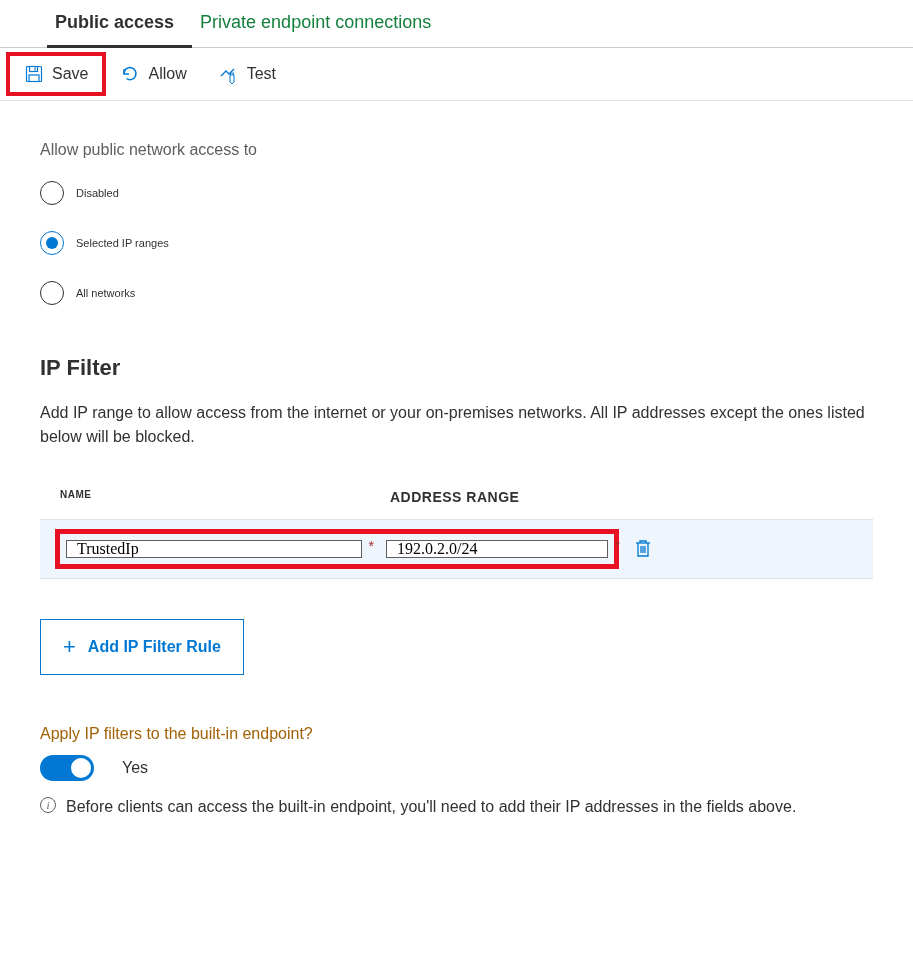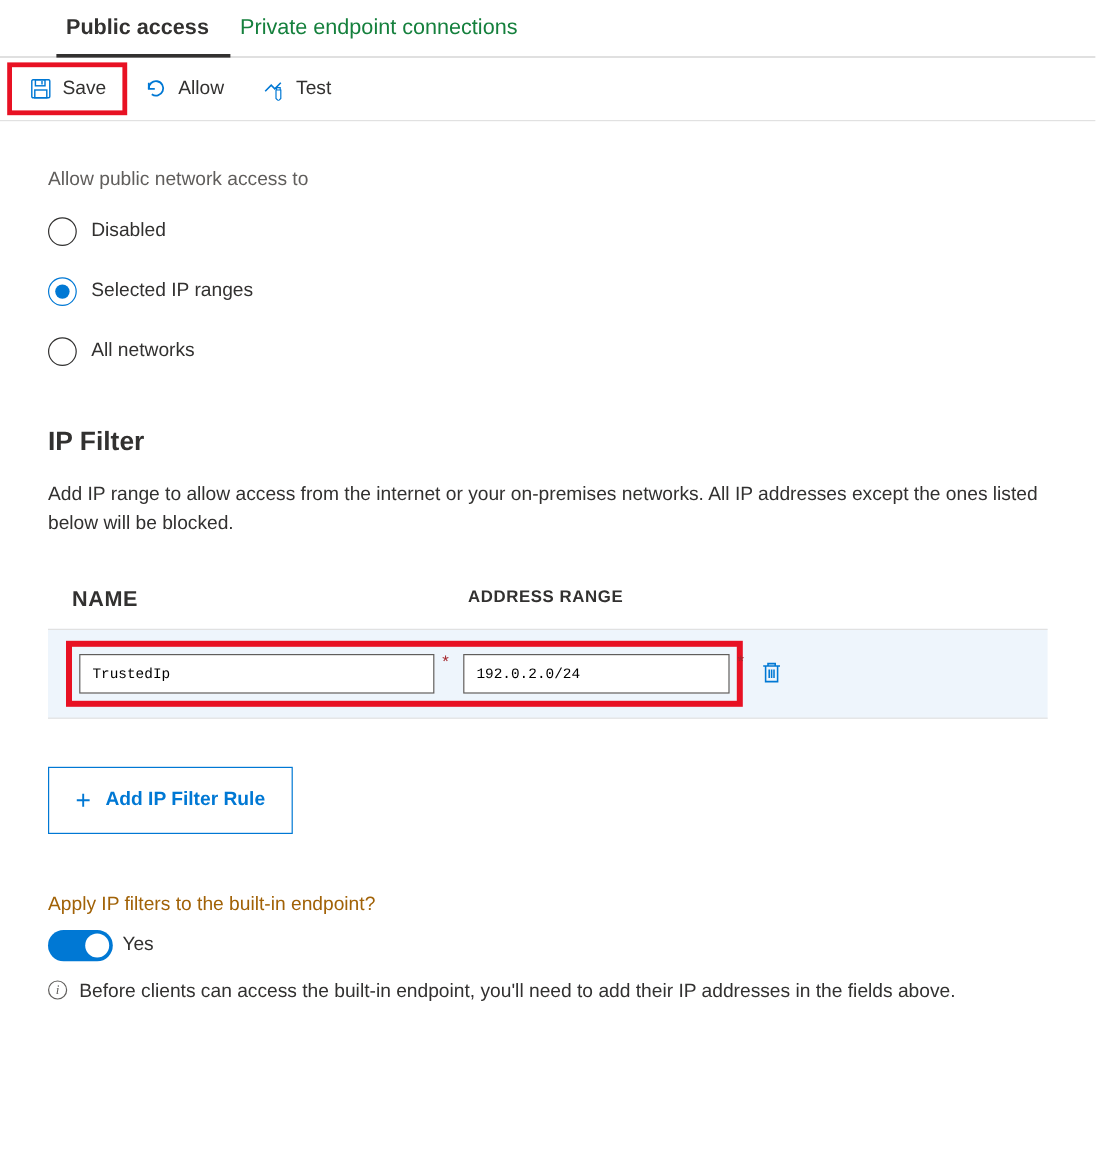--- a/index.html
+++ b/index.html
@@ -79,39 +79,39 @@
     }
     .radio-circle.selected {
       border-color: #0078d4;
     }
     .radio-dot {
       width: 12px;
       height: 12px;
       background: #0078d4;
       border-radius: 50%;
     }
-    .radio-label { font-size: 16px; }
+    .radio-label { font-size: 11px; }
     .section-title {
       font-size: 22px;
       font-weight: 600;
       margin-bottom: 20px;
     }
     .section-desc {
       font-size: 16px;
       color: #323130;
       line-height: 1.5;
       margin-bottom: 40px;
     }
     .ip-table-header {
       display: flex;
       padding: 0 20px 14px 20px;
     }
     .ip-table-header .col-name {
       width: 330px;
-      font-size: 18px;
+      font-size: 10px;
       font-weight: 600;
       letter-spacing: 0.5px;
     }
     .ip-table-header .col-addr {
       font-size: 14px;
       font-weight: 600;
       letter-spacing: 0.5px;
     }
     .ip-row-container {
       background: #eef5fc;
@@ -132,25 +132,25 @@
     }
     .input-wrap { position: relative; }
     .input-wrap .req {
       position: absolute;
       right: -12px;
       top: -2px;
       color: #a4262c;
       font-size: 14px;
     }
     .text-input {
-      height: 33px;
+      height: 18px;
       border: 1px solid #605e5c;
       padding: 0 10px;
-      font-size: 12px;
-      font-family: Liberation Mono, monospace;
+      font-size: 16px;
+      font-family: Liberation Serif, serif;
       background: #ffffff;
     }
     .text-input.name { width: 296px; }
     .text-input.addr { width: 222px; }
     .delete-btn {
       background: none;
       border: none;
       cursor: pointer;
       margin-left: 20px;
       color: #0078d4;
@@ -174,21 +174,21 @@
     .add-rule-btn .plus { font-size: 22px; font-weight: 300; }
     .apply-section { margin-top: 50px; }
     .apply-label {
       color: #a16207;
       font-size: 16px;
       margin-bottom: 12px;
     }
     .toggle-row {
       display: flex;
       align-items: center;
-      gap: 8px;
+      gap: 28px;
       margin-bottom: 14px;
     }
     .toggle {
       width: 54px;
       height: 26px;
       background: #0078d4;
       border-radius: 13px;
       position: relative;
       cursor: pointer;
     }

